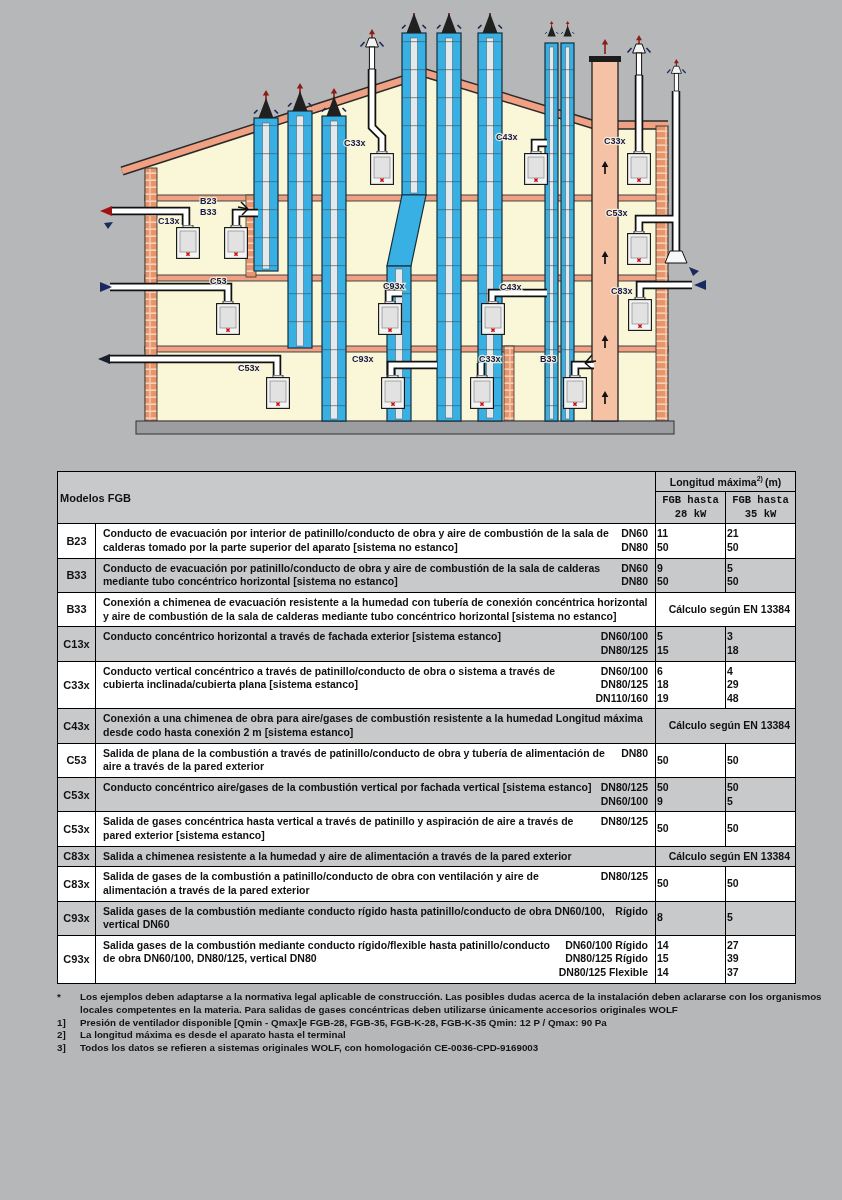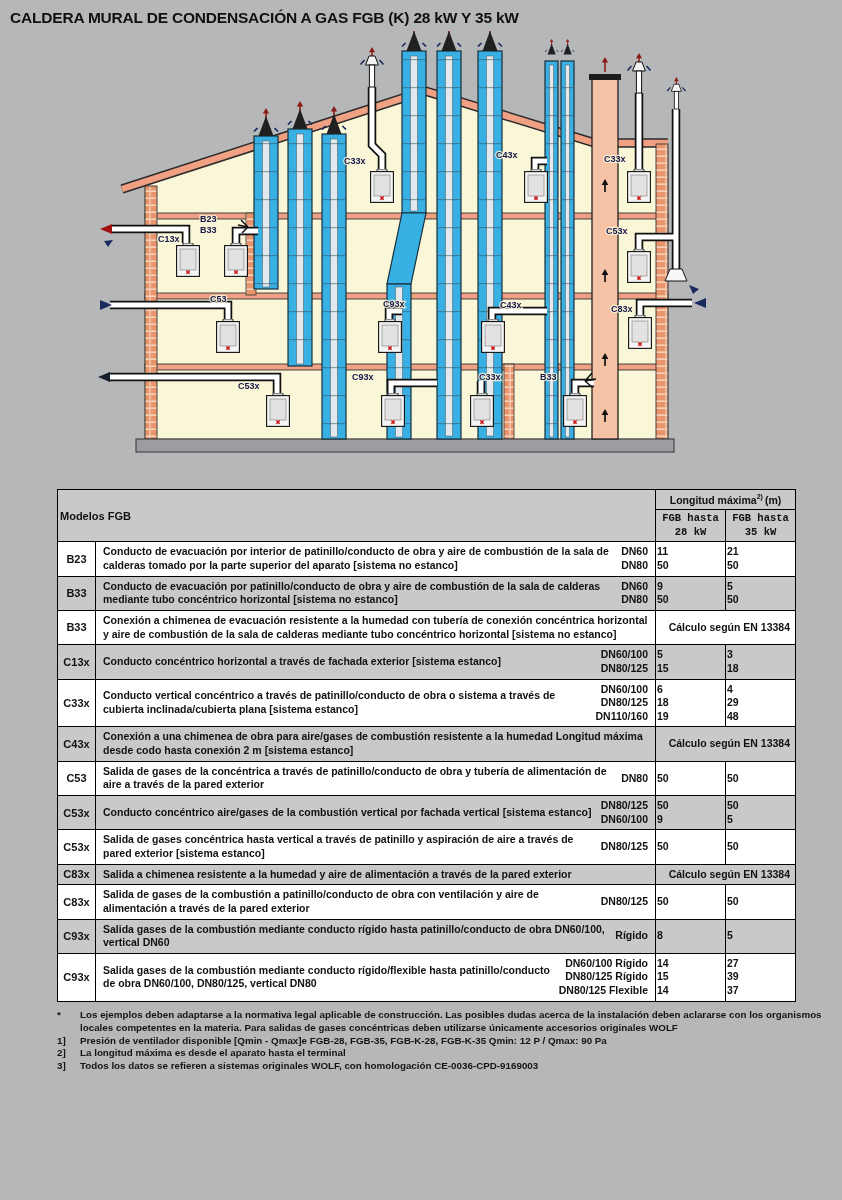--- a/index.html
+++ b/index.html
@@ -22,38 +22,37 @@
   table{border-collapse:collapse;width:100%;table-layout:fixed;font-size:10.5px;line-height:1.3;}
   th,td{border:1px solid #000;padding:3px 5px;vertical-align:middle;background:#fff;}
   thead th{background:#c7c9cb;font-weight:bold;}
   .th-models{text-align:left;font-size:11px;padding-left:2px;}
   .th-long{text-align:center;font-size:10.5px;padding:2px 2px;}
   .th-long sup{font-size:7px;}
   .th-long .unit{margin-left:2px;}
   .th-col{text-align:center;font-size:10.5px;padding:2px 1px;font-family:Liberation Mono, monospace;}
   td.model{text-align:center;font-weight:bold;font-size:11px;padding:2px 1px;}
   td.desc{padding:3px 7px;}
-  .desc-flex{display:flex;align-items:center;gap:8px;}
+  .desc-flex{display:flex;gap:8px;}
   .desc-text{flex:1;font-weight:bold;}
   .sizes{text-align:right;white-space:nowrap;font-weight:bold;}
   td.vcol{text-align:left;font-weight:bold;padding:2px 1px;}
   td.calc-cell{text-align:right;font-weight:bold;}
   tr.shaded td{background:#c7c9cb;}
 
   .footnotes{margin:7px 0 0 57px;width:775px;font-size:9.8px;font-weight:bold;
     color:#141414;line-height:1.32;}
   .fn{display:flex;}
   .fn-m{width:15px;flex:0 0 15px;}
   .fn-t{flex:1;margin-left:8px;}
 </style>
 </head>
 <body>
 
 <div class="page-header">
-  <div class="page-title">CALDERA MURAL DE CONDENSACIÓN A GAS FGB (K) 28 kW Y 35 kW</div>
 </div>
 
 <div class="diagram-wrap">
 <svg width="842" height="432" viewBox="0 0 842 432">
   <defs>
     <pattern id="brick" width="12" height="7" patternUnits="userSpaceOnUse">
       <rect width="12" height="7" fill="#e8956e"></rect>
       <rect y="5.4" width="12" height="1.6" fill="#f7d2b8"></rect>
       <rect x="5.4" width="1.2" height="5.4" fill="#f7d2b8"></rect>
     </pattern>
@@ -347,21 +346,21 @@
             <div class="desc-flex">
               <div class="desc-text">Conexión a una chimenea de obra para aire/gases de combustión resistente a la humedad Longitud máxima desde codo hasta conexión 2 m [sistema estanco]</div>
             </div>
           </td>
           <td colspan="2" class="calc-cell">Cálculo según EN 13384</td>
         </tr>
         <tr>
           <td class="model">C53</td>
           <td class="desc">
             <div class="desc-flex">
-              <div class="desc-text">Salida de gases de la concéntrica a través de patinillo/conducto de obra y tubería de alimentación de aire a través de la pared exterior</div>
+              <div class="desc-text">Salida de plana de la combustión a través de patinillo/conducto de obra y tubería de alimentación de aire a través de la pared exterior</div>
               <div class="sizes">
                 <div>DN80</div>
               </div>
             </div>
           </td>
           <td class="vcol">
             <div>50</div>
           </td>
           <td class="vcol">
             <div>50</div>

